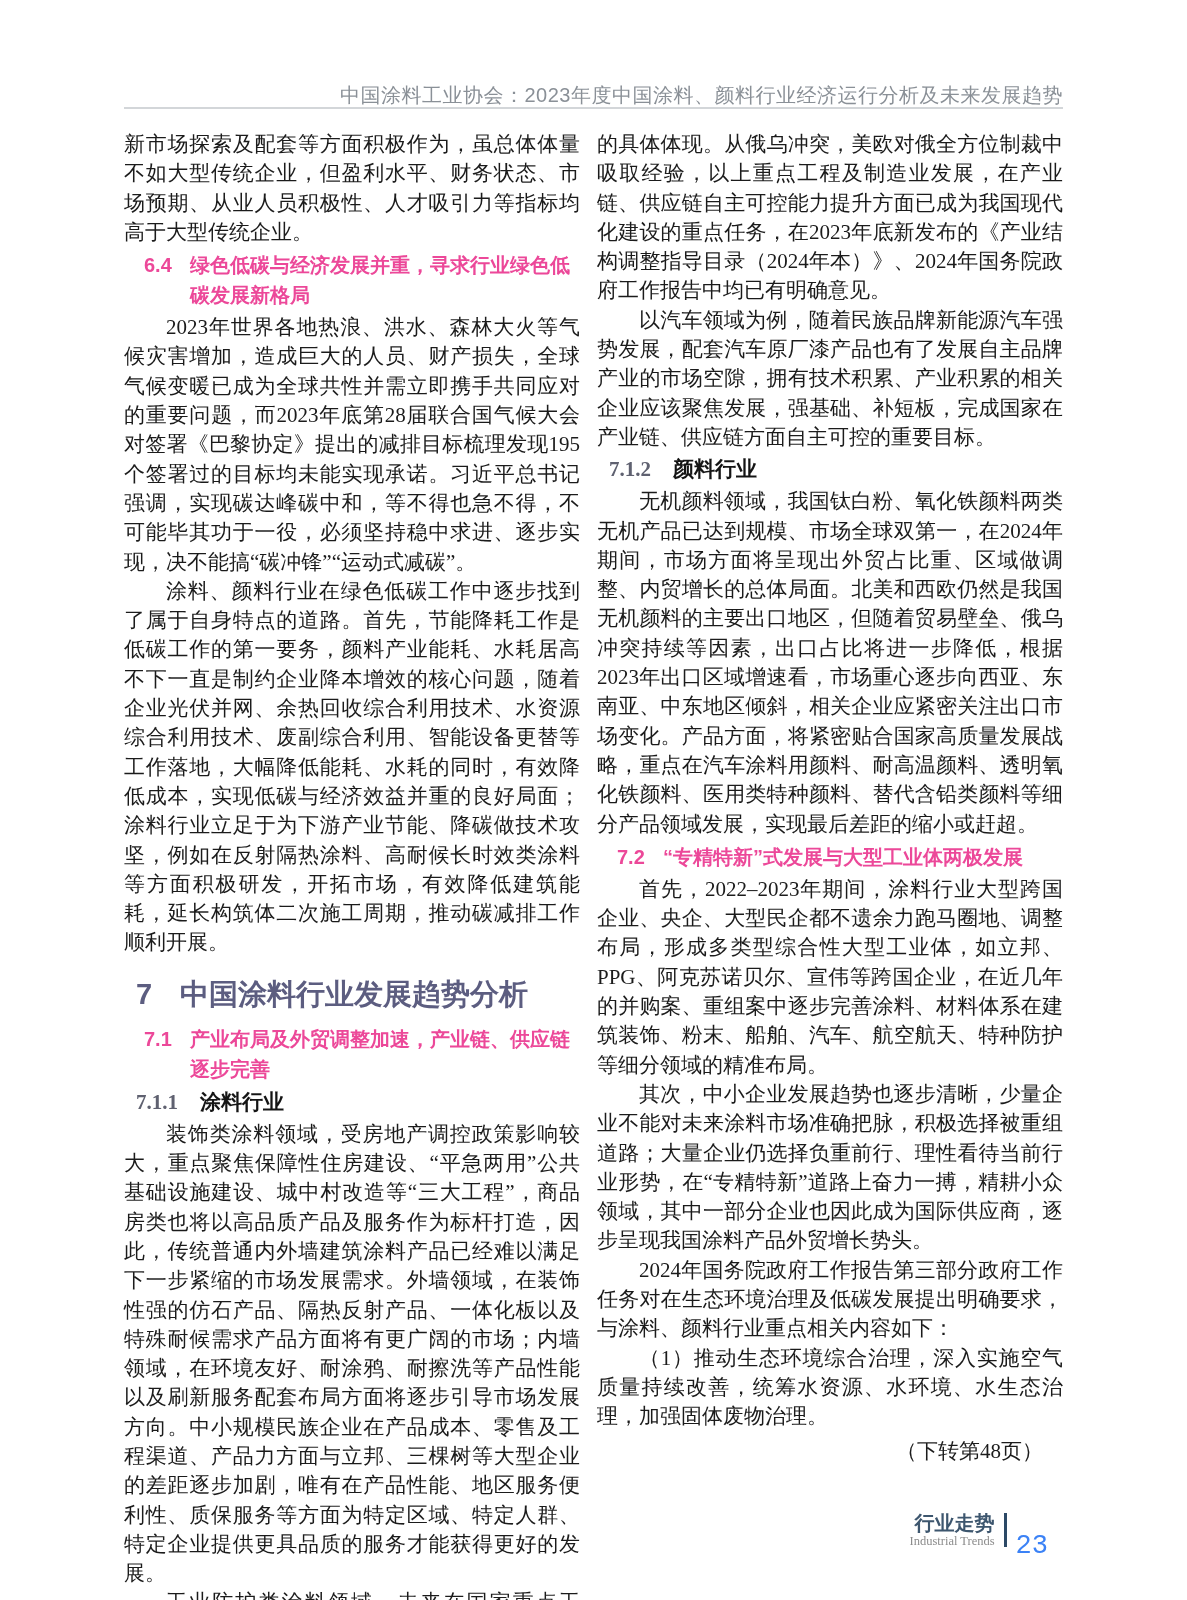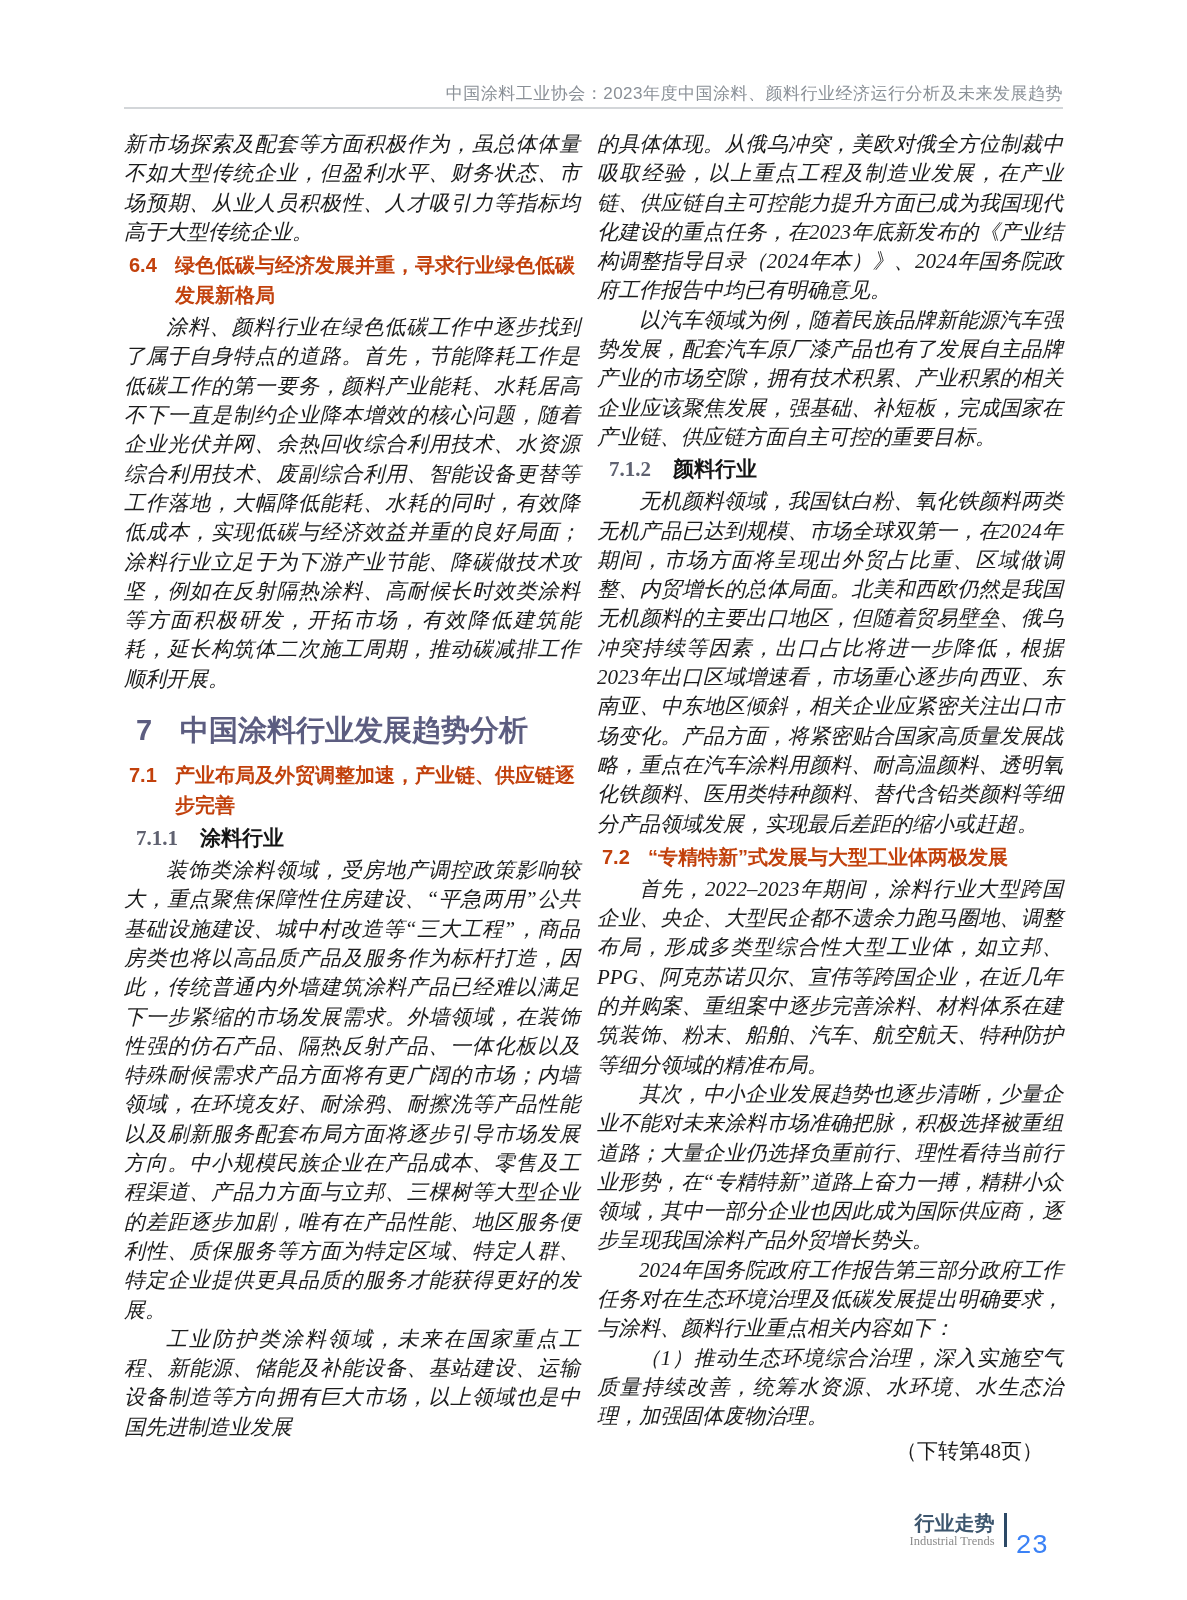--- a/index.html
+++ b/index.html
@@ -9,48 +9,48 @@
     font-family:"Liberation Serif","DejaVu Serif",serif;
     color:#1b1b1b;
     -webkit-font-smoothing:antialiased;
   }
   .page { position:relative; width:1187px; height:1600px; overflow:hidden; background:#ffffff; }
 
   
   .running-header {
     position:absolute; top:82px; right:124px;
     font-family:"Liberation Sans","DejaVu Sans",sans-serif;
-    font-size:17px; color:#8a9097; letter-spacing:0.5px;
+    font-size:20px; color:#8a9097; letter-spacing:0.5px;
   }
   .header-rule {
     position:absolute; top:107px; left:124px; width:939px; height:2px;
     background:#d3d6d9;
   }
 
   
   .columns {
     position:absolute; top:130px; left:124px; width:939px;
     display:flex; gap:17px;
   }
   .col { display:block; }
   .col-left  { width:456px; }
   .col-right { width:466px; }
 
   p.body {
     margin:0; font-size:21px; line-height:29.3px;
-    text-align:justify; text-justify:inter-character;font-style:italic;
+    text-align:justify; text-justify:inter-character;
   }
   p.body.indent { text-indent:2em; }
 
   
   .h2 {
-    position:relative; margin:3px 0 3px 5px; padding-left:46px;
+    position:relative; margin:3px 0 3px 20px; padding-left:46px;
     font-family:"Liberation Sans","DejaVu Sans",sans-serif;
     font-weight:bold; font-size:20px; line-height:30px;
-    color:#c2410c; text-align:left;
+    color:#ec4899; text-align:left;
   }
   .h2 .num { position:absolute; left:0; top:0; }
 
   
   .h1 {
     position:relative; margin:16px 0 10px 12px; padding-left:44px;
     font-family:"Liberation Sans","DejaVu Sans",sans-serif;
     font-weight:bold; font-size:29px; line-height:40px;
     color:#5c5d80;
   }
@@ -102,20 +102,21 @@
   <div class="running-header">中国涂料工业协会：2023年度中国涂料、颜料行业经济运行分析及未来发展趋势</div>
   <div class="header-rule"></div>
 
   <div class="columns">
 
     <section class="col col-left">
       <p class="body">新市场探索及配套等方面积极作为，虽总体体量不如大型传统企业，但盈利水平、财务状态、市场预期、从业人员积极性、人才吸引力等指标均高于大型传统企业。</p>
 
       <h3 class="h2"><span class="num">6.4</span><span>绿色低碳与经济发展并重，寻求行业绿色低碳发展新格局</span></h3>
 
+      <p class="body indent">2023年世界各地热浪、洪水、森林大火等气候灾害增加，造成巨大的人员、财产损失，全球气候变暖已成为全球共性并需立即携手共同应对的重要问题，而2023年底第28届联合国气候大会对签署《巴黎协定》提出的减排目标梳理发现195个签署过的目标均未能实现承诺。习近平总书记强调，实现碳达峰碳中和，等不得也急不得，不可能毕其功于一役，必须坚持稳中求进、逐步实现，决不能搞“碳冲锋”“运动式减碳”。</p>
       <p class="body indent">涂料、颜料行业在绿色低碳工作中逐步找到了属于自身特点的道路。首先，节能降耗工作是低碳工作的第一要务，颜料产业能耗、水耗居高不下一直是制约企业降本增效的核心问题，随着企业光伏并网、余热回收综合利用技术、水资源综合利用技术、废副综合利用、智能设备更替等工作落地，大幅降低能耗、水耗的同时，有效降低成本，实现低碳与经济效益并重的良好局面；涂料行业立足于为下游产业节能、降碳做技术攻坚，例如在反射隔热涂料、高耐候长时效类涂料等方面积极研发，开拓市场，有效降低建筑能耗，延长构筑体二次施工周期，推动碳减排工作顺利开展。</p>
 
       <h1 class="h1"><span class="num">7</span><span>中国涂料行业发展趋势分析</span></h1>
 
       <h3 class="h2"><span class="num">7.1</span><span>产业布局及外贸调整加速，产业链、供应链逐步完善</span></h3>
 
       <h4 class="h3"><span class="num">7.1.1</span><span class="ttl">涂料行业</span></h4>
 
       <p class="body indent">装饰类涂料领域，受房地产调控政策影响较大，重点聚焦保障性住房建设、“平急两用”公共基础设施建设、城中村改造等“三大工程”，商品房类也将以高品质产品及服务作为标杆打造，因此，传统普通内外墙建筑涂料产品已经难以满足下一步紧缩的市场发展需求。外墙领域，在装饰性强的仿石产品、隔热反射产品、一体化板以及特殊耐候需求产品方面将有更广阔的市场；内墙领域，在环境友好、耐涂鸦、耐擦洗等产品性能以及刷新服务配套布局方面将逐步引导市场发展方向。中小规模民族企业在产品成本、零售及工程渠道、产品力方面与立邦、三棵树等大型企业的差距逐步加剧，唯有在产品性能、地区服务便利性、质保服务等方面为特定区域、特定人群、特定企业提供更具品质的服务才能获得更好的发展。</p>
       <p class="body indent">工业防护类涂料领域，未来在国家重点工程、新能源、储能及补能设备、基站建设、运输设备制造等方向拥有巨大市场，以上领域也是中国先进制造业发展</p>

